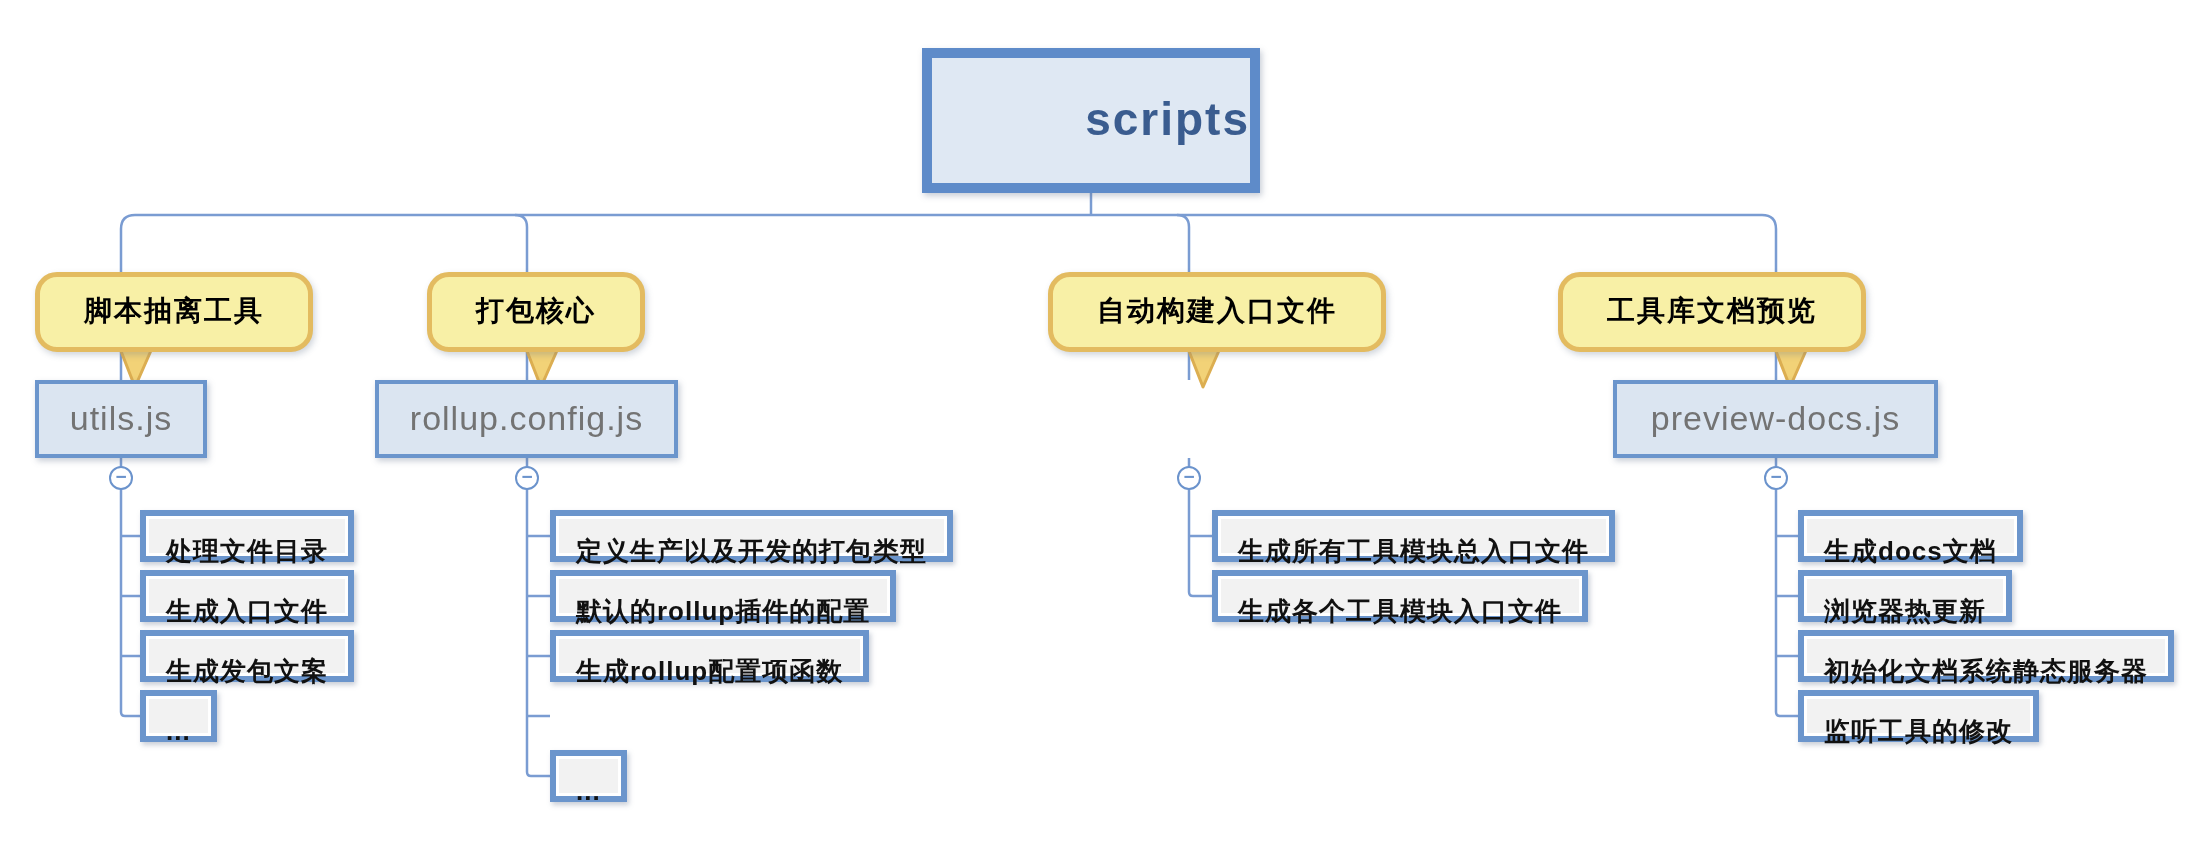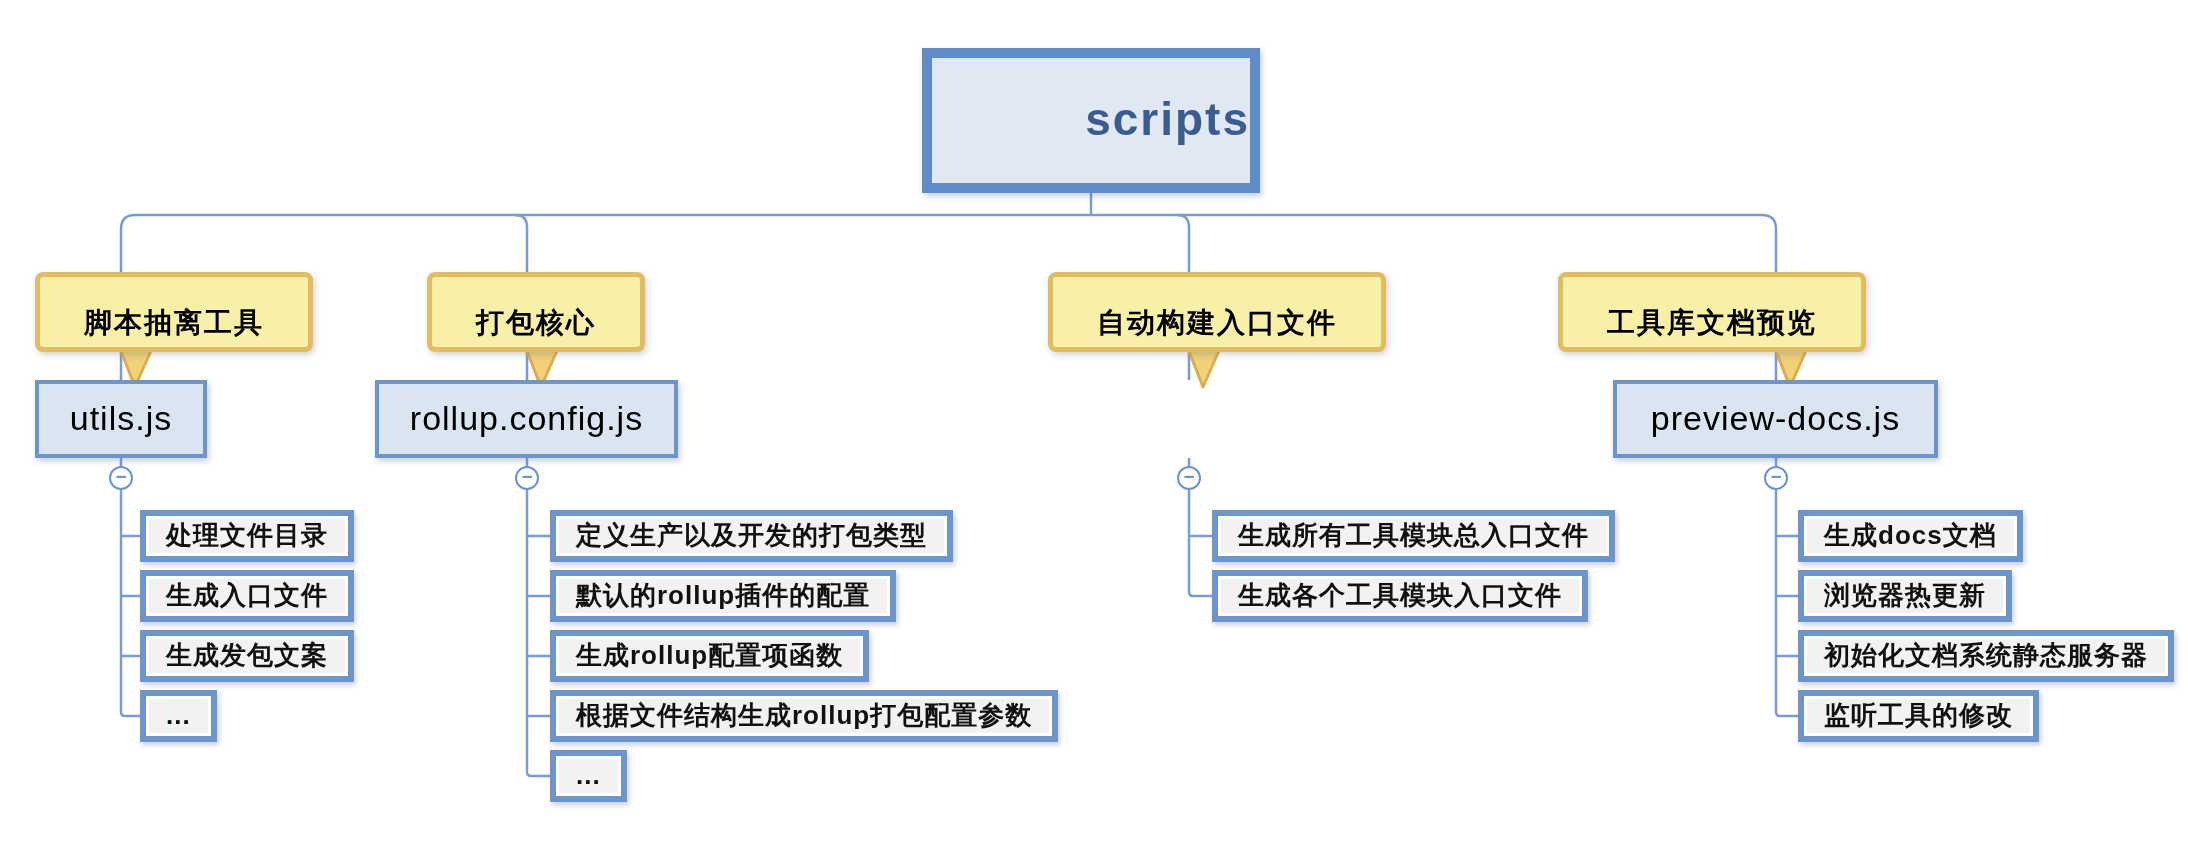--- a/index.html
+++ b/index.html
@@ -10,38 +10,38 @@
   #wires{position:absolute;left:0;top:0;width:2188px;height:844px;}
   .root-node{
     position:absolute;left:922px;top:48px;width:338px;height:145px;
     box-sizing:border-box;border:10px solid #5e8bc9;background:#dfe8f3;
     color:#3a5c8f;font-size:46px;font-weight:700;letter-spacing:2px;
     text-align:right;line-height:123px;
     box-shadow:2px 3px 6px rgba(100,115,140,.35);
   }
   .file-node{
     position:absolute;top:380px;height:78px;box-sizing:border-box;
-    border:4px solid #6b95cc;background:#dbe5f1;color:#000000;
+    border:4px solid #6b95cc;background:#dbe5f1;color:#737373;
     font-size:34px;font-weight:500;letter-spacing:1px;
     text-align:center;line-height:68px;
     box-shadow:2px 3px 6px rgba(100,115,140,.35);
   }
   .tag-bubble{
     position:absolute;top:272px;height:80px;box-sizing:border-box;
-    border:5px solid #e3bb60;border-radius:8px;background:#f8f0a6;
+    border:5px solid #e3bb60;border-radius:22px;background:#f8f0a6;
     color:#000000;font-size:28px;font-weight:700;letter-spacing:2px;
-    padding:12px 44px;line-height:68px;white-space:nowrap;
+    padding:0 44px;line-height:68px;white-space:nowrap;
     box-shadow:2px 3px 6px rgba(100,115,140,.3);
   }
   .child-item{
     position:absolute;height:52px;box-sizing:border-box;
     border:6px solid #6b95cc;background:#f2f2f2;
     box-shadow:inset 0 0 0 3px #ffffff,2px 3px 5px rgba(100,115,140,.35);
     color:#111111;font-size:26px;font-weight:600;letter-spacing:1px;
-    padding:0 20px;line-height:38px;white-space:nowrap;
+    padding:16px 20px;line-height:38px;white-space:nowrap;
   }
   .collapse-toggle{
     position:absolute;top:466px;width:24px;height:24px;box-sizing:border-box;
     border:2.5px solid #6b93cc;border-radius:50%;background:#ffffff;
     color:#6b93cc;font-size:19px;font-weight:700;text-align:center;line-height:18px;
     cursor:pointer;
   }
 </style>
 </head>
 <body>
@@ -76,21 +76,20 @@
   <div class="child-item" style="left:140px;top:570px">生成入口文件</div>
   <div class="child-item" style="left:140px;top:630px">生成发包文案</div>
   <div class="child-item" style="left:140px;top:690px">...</div>
 
   <div class="tag-bubble" style="left:427px">打包核心</div>
   <div class="file-node" style="left:375px;width:303px">rollup.config.js</div>
   <div class="collapse-toggle" style="left:515px">−</div>
   <div class="child-item" style="left:550px;top:570px">默认的rollup插件的配置</div>
   <div class="child-item" style="left:550px;top:510px">定义生产以及开发的打包类型</div>
   <div class="child-item" style="left:550px;top:630px">生成rollup配置项函数</div>
-  <div class="child-item" style="left:550px;top:690px">根据文件结构生成rollup打包配置参数</div>
   <div class="child-item" style="left:550px;top:750px">...</div>
 
   <div class="tag-bubble" style="left:1048px">自动构建入口文件</div>
   <div class="collapse-toggle" style="left:1177px">−</div>
   <div class="child-item" style="left:1212px;top:510px">生成所有工具模块总入口文件</div>
   <div class="child-item" style="left:1212px;top:570px">生成各个工具模块入口文件</div>
 
   <div class="tag-bubble" style="left:1558px">工具库文档预览</div>
   <div class="file-node" style="left:1613px;width:325px">preview-docs.js</div>
   <div class="collapse-toggle" style="left:1764px">−</div>

